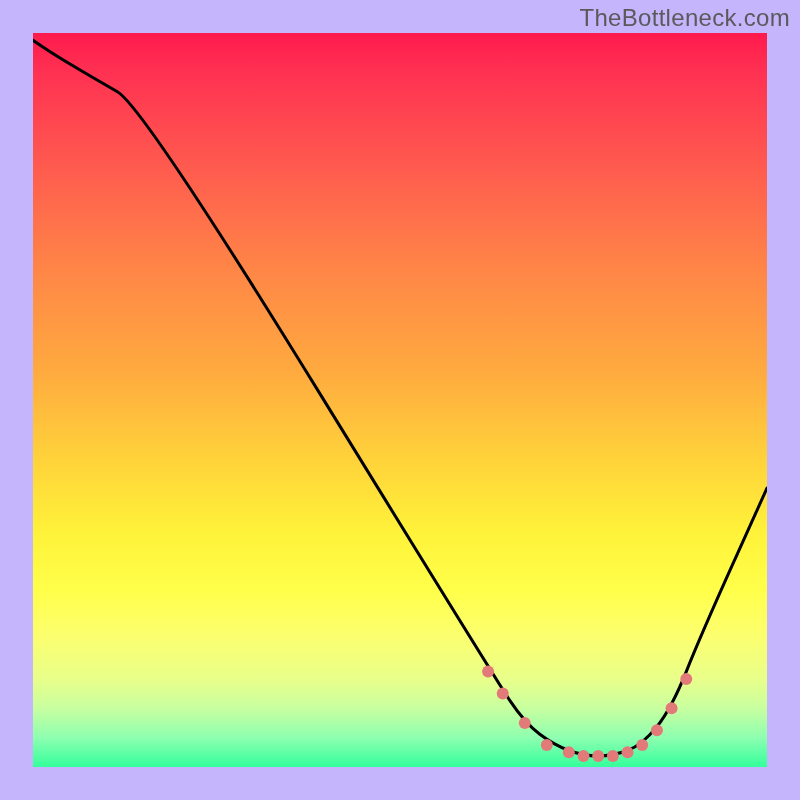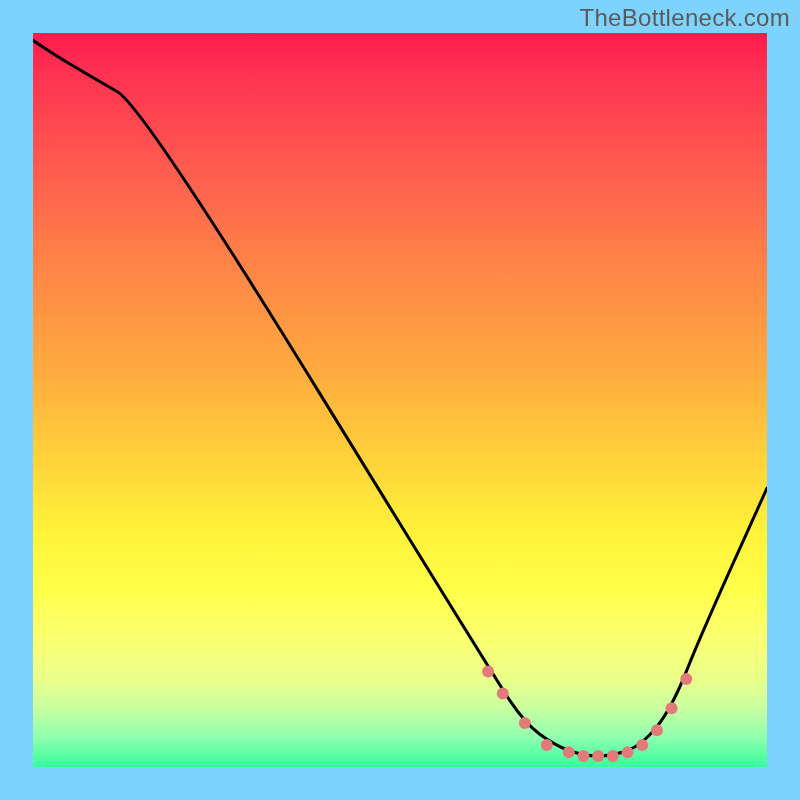--- a/index.html
+++ b/index.html
@@ -8,21 +8,21 @@
     width: 800px;
     height: 800px;
     background: #000;
     overflow: hidden;
     font-family: Arial, Helvetica, sans-serif;
   }
   .frame {
     position: relative;
     width: 800px;
     height: 800px;
-    background: #7dd3fc;
+    background: #c4b5fd;
   }
   .watermark {
     position: absolute;
     top: 4px;
     right: 10px;
     color: #5a5a5a;
     font-size: 24px;
     font-weight: 500;
     letter-spacing: 0.3px;
   }

